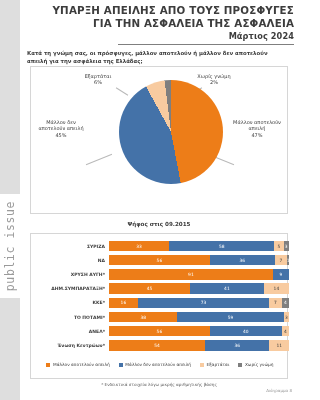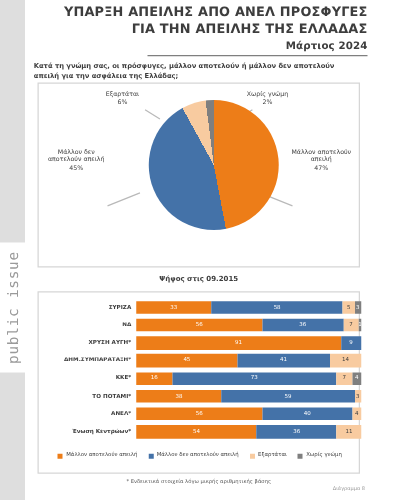--- a/index.html
+++ b/index.html
@@ -115,22 +115,22 @@
 </head>
 <body>
 
 <div class="page">
 
   <div class="rail">
     <div class="rail-label">public issue</div>
   </div>
 
   <div class="header">
-    <div class="title-l1">ΥΠΑΡΞΗ ΑΠΕΙΛΗΣ ΑΠΟ ΑΝΕΛ ΠΡΟΣΦΥΓΕΣ</div>
-    <div class="title-l2">ΓΙΑ ΤΗΝ ΑΠΕΙΛΗΣ ΤΗΣ ΕΛΛΑΔΑΣ</div>
+    <div class="title-l1">ΥΠΑΡΞΗ ΑΠΕΙΛΗΣ ΑΠΟ ΤΟΥΣ ΠΡΟΣΦΥΓΕΣ</div>
+    <div class="title-l2">ΓΙΑ ΤΗΝ ΑΣΦΑΛΕΙΑ ΤΗΣ ΑΣΦΑΛΕΙΑ</div>
     <div class="date">Μάρτιος 2024</div>
     <div class="hrule"></div>
   </div>
 
   <div class="question">Κατά τη γνώμη σας, οι πρόσφυγες, μάλλον αποτελούν ή μάλλον δεν αποτελούν απειλή για την ασφάλεια της Ελλάδας;</div>
 
   <div class="pie-panel">
     <div class="pie-lbl lbl-exartatai">
       <b>Εξαρτάται</b>
       <b>6%</b>

